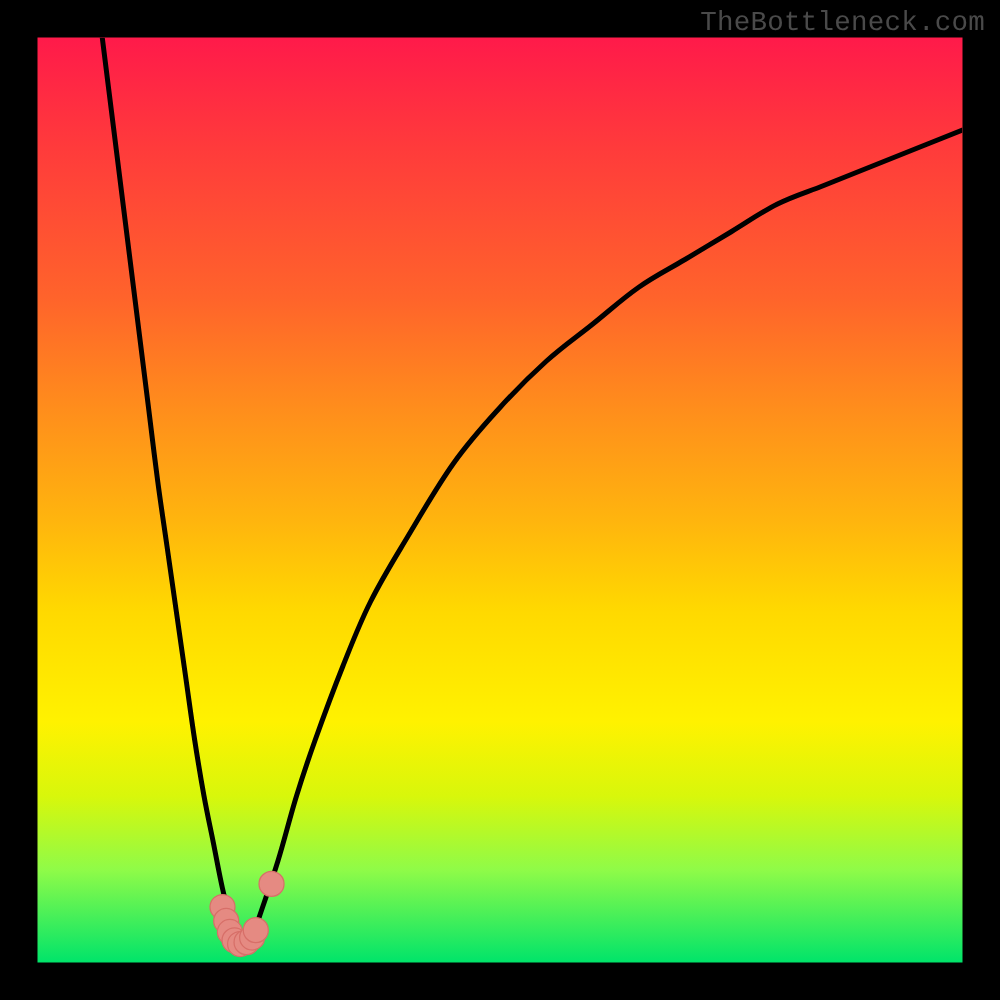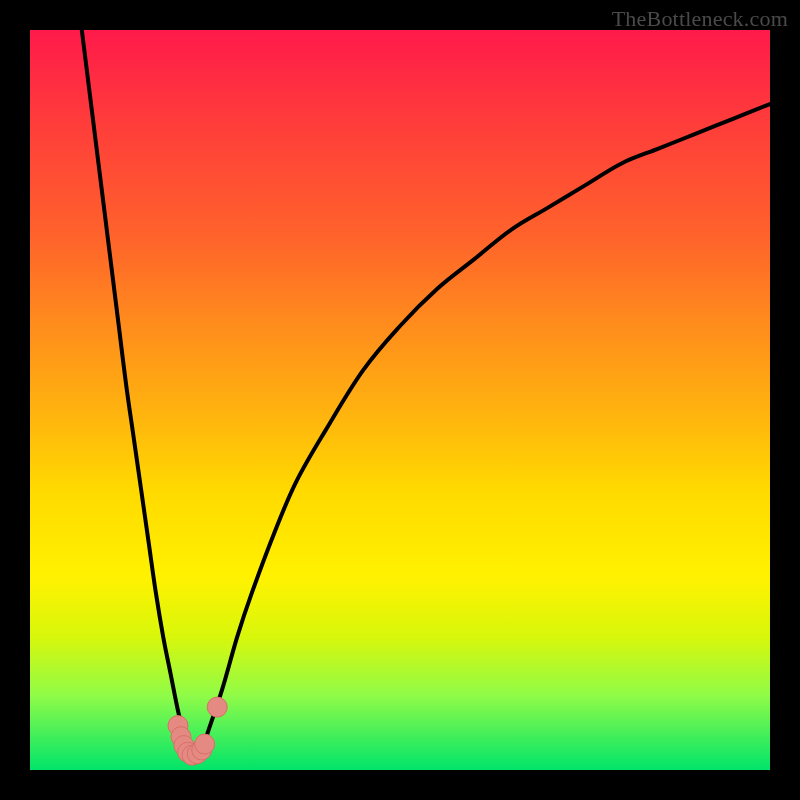--- a/index.html
+++ b/index.html
@@ -24,21 +24,21 @@
       #fff200 74%,
       #d8f70b 82%,
       #8ffb48 90%,
       #00e46a 100%
     );
     overflow: hidden;
   }
   .watermark {
     position: absolute;
     top: 6px; right: 12px;
-    font-family: Liberation Serif, serif;
+    font-family: Liberation Mono, monospace;
     font-size: 22px;
     color: #4a4a4a;
     letter-spacing: 0.2px;
     user-select: none;
   }
   svg { display: block; }
 </style>
 </head>
 <body>
 

